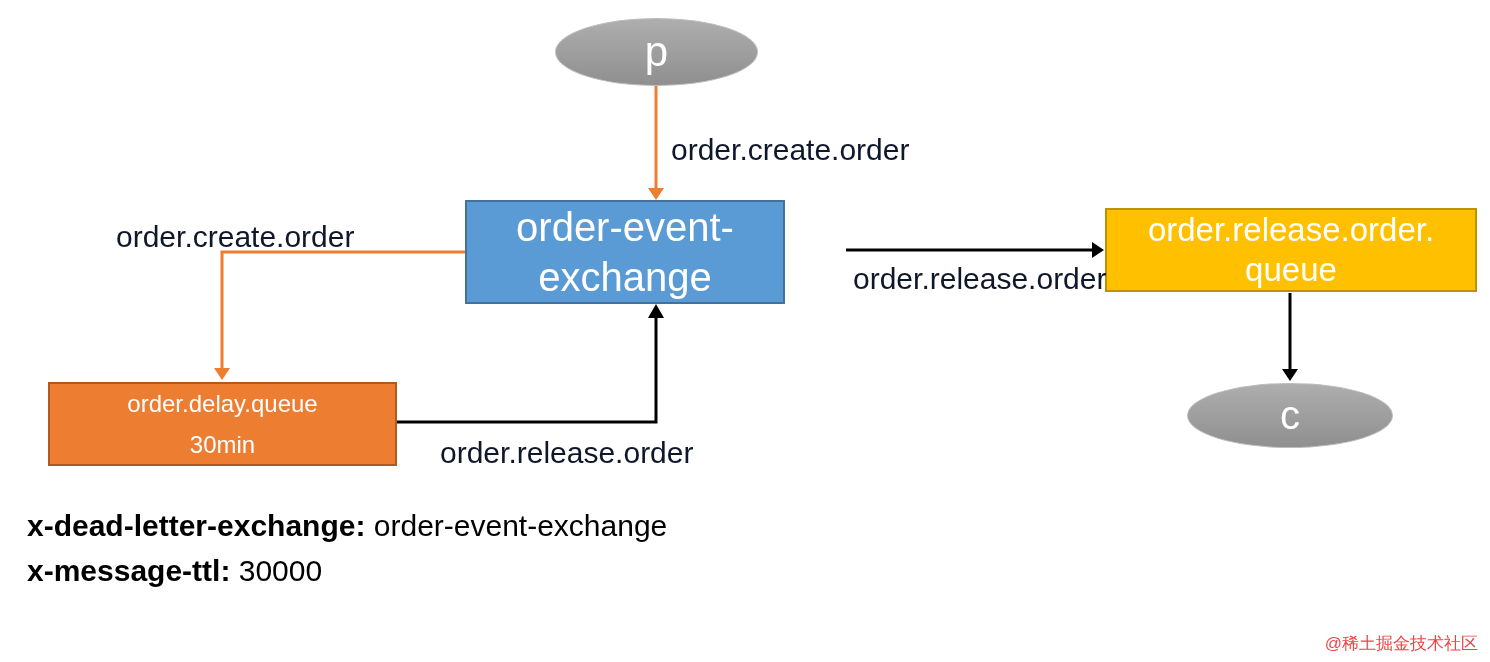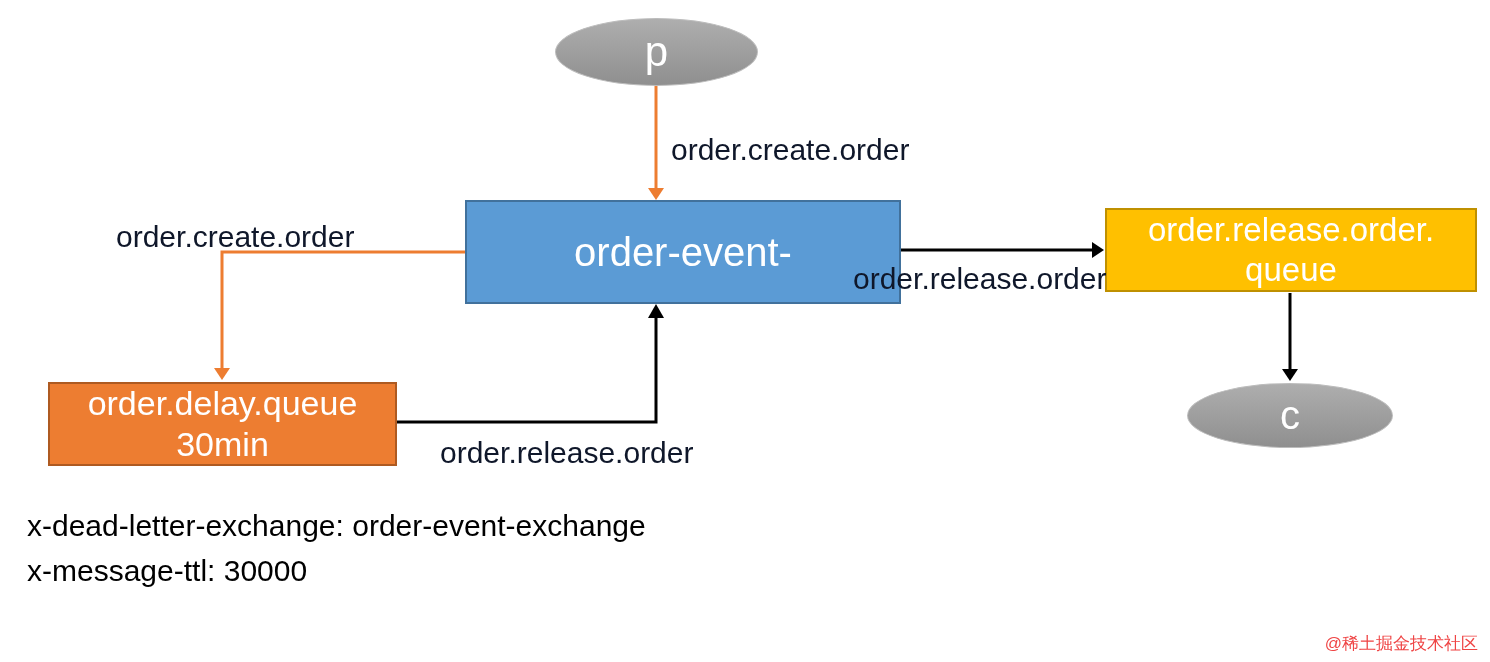--- a/index.html
+++ b/index.html
@@ -35,30 +35,30 @@
   .ellipse {
     border-radius: 50%;
     background: linear-gradient(to bottom, #aeaeae, #8f8f8f);
     border: 1px solid #bcbcbc;
     font-size: 42px;
   }
   #producer { left: 555px; top: 18px;  width: 203px; height: 68px; }
   #consumer { left: 1187px; top: 383px; width: 206px; height: 65px; font-size: 40px; }
 
   #exchange {
-    left: 465px; top: 200px; width: 436px; height: 104px;
+    left: 465px; top: 200px; width: 320px; height: 104px;
     background: var(--exchange-fill, #5B9BD5);
     border: 2px solid var(--exchange-border, #41719C);
     font-size: 40px; line-height: 50px;
   }
   #delay-queue {
     left: 48px; top: 382px; width: 349px; height: 84px;
     background: var(--delay-queue-fill, #ED7D31);
     border: 2px solid var(--delay-queue-border, #AE5A21);
-    font-size: 34px; line-height: 41px;
+    font-size: 24px; line-height: 41px;
   }
   #release-queue {
     left: 1105px; top: 208px; width: 372px; height: 84px;
     background: var(--release-queue-fill, #FFC000);
     border: 2px solid var(--release-queue-border, #BF9000);
     font-size: 33px; line-height: 40px;
   }
 
   .edge-label {
     position: absolute;
@@ -71,21 +71,21 @@
   #label-release-mid  { left: 440px; top: 436px; }
   #label-release-right{ left: 853px; top: 262px; }
 
   #properties {
     position: absolute;
     left: 27px; top: 503px;
     font-size: 30px;
     line-height: 45px;
     color: #000000;
   }
-  #properties .prop-key { font-weight: normal; }
+  #properties .prop-key { font-weight: bold; }
 
   #watermark {
     position: absolute;
     right: 12px; top: 632px;
     font-size: 17px;
     color: #ef4444;
   }
 </style>
 </head>
 <body>
@@ -109,20 +109,21 @@
     <line class="edge-black" x1="1290" y1="293" x2="1290" y2="371"></line>
     <polygon class="head-black" points="1282,369 1298,369 1290,381"></polygon>
   </svg>
 
   <div class="node ellipse" id="producer">
     <span>p</span>
   </div>
 
   <div class="node" id="exchange">
     <span>order-event-</span>
+    <span>exchange</span>
   </div>
 
   <div class="node" id="delay-queue">
     <span>order.delay.queue</span>
     <span>30min</span>
   </div>
 
   <div class="node" id="release-queue">
     <span>order.release.order.</span>
     <span>queue</span>

